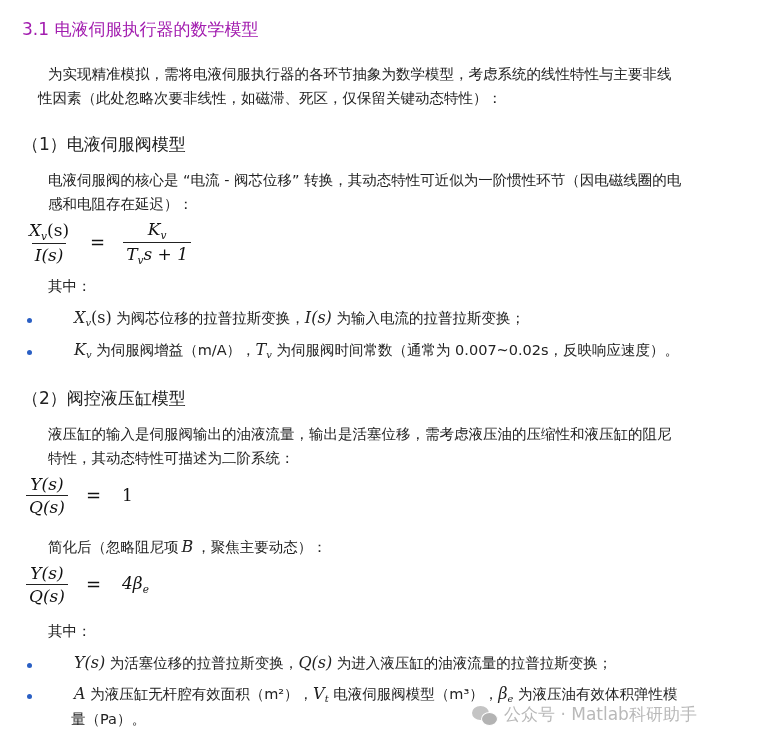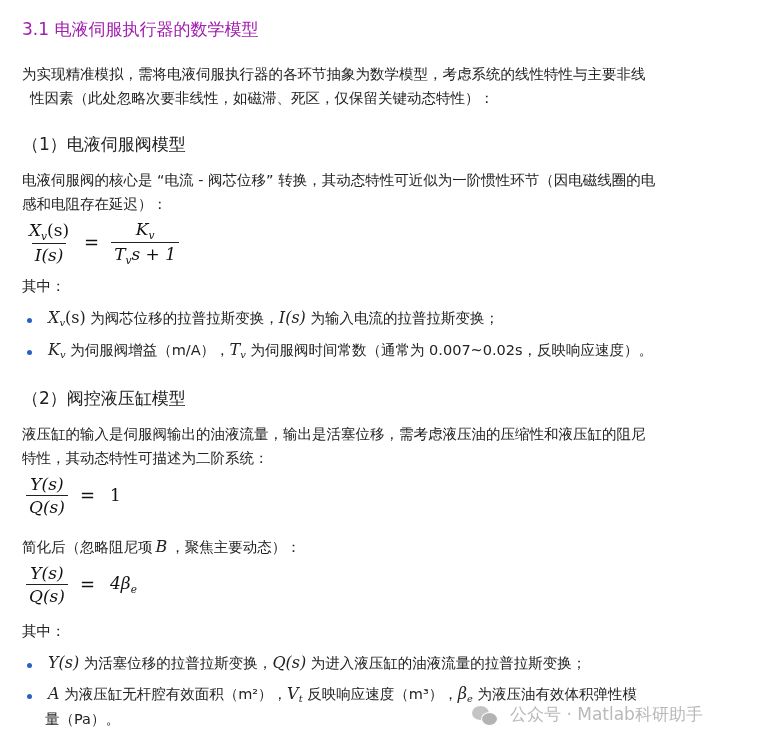--- a/index.html
+++ b/index.html
@@ -3,49 +3,49 @@
 <meta charset="utf-8">
 <style>
   html, body { margin: 0; padding: 0; background: #ffffff; }
   body {
     width: 760px; height: 745px; overflow: hidden; position: relative;
     font-family: "DejaVu Sans", "Liberation Sans", sans-serif;
     color: #1f1f1f;
   }
   .abs { position: absolute; white-space: nowrap; }
   .h3 { font-size: 17px; font-weight: 400; color: #a21caf; }
-  .p { font-size: 14.5px; line-height: 20px; color: #222; }
+  .p { font-size: 14.5px; line-height: 20px; color: #222; margin-left: 26px; }
   .h4 { font-size: 17px; color: #222; }
   .math { font-family: "DejaVu Serif", "Liberation Serif", serif; font-style: italic; color: #111; }
   .math .up { font-style: normal; }
   .frac { display: inline-flex; flex-direction: column; align-items: center; vertical-align: middle; }
   .frac .num { padding: 0 3px 1px; }
   .frac .den { border-top: 1.2px solid #222; padding: 1px 3px 0; }
-  .eq { display: flex; align-items: center; gap: 10px; font-size: 17px; }
+  .eq { display: flex; align-items: center; gap: 16px; font-size: 17px; }
   .eq .eqsign { font-style: normal; font-size: 18px; margin: 0 2px; }
   .sub { font-size: 0.62em; vertical-align: -0.35em; }
   .sup { font-size: 0.62em; vertical-align: 0.55em; }
   .smallfrac { font-size: 0.62em; }
   .bullet {
     position: absolute; width: 5px; height: 5px; border-radius: 50%;
     background: #2a5fc4;
   }
   .inlinemath { font-family: "DejaVu Serif", "Liberation Serif", serif; font-style: italic; font-size: 16px; }
-  .wm { font-size: 17px; color: #b9b9b9; display: flex; align-items: center; gap: 12px; }
+  .wm { font-size: 17px; color: #b9b9b9; display: flex; align-items: center; gap: 6px; }
   .wm-icon { width: 26px; height: 22px; position: relative; }
   .wm-icon .b1 { position: absolute; left: 0; top: 2px; width: 17px; height: 14px; border-radius: 50%; background: #c4c4c4; }
   .wm-icon .b2 { position: absolute; left: 9px; top: 8px; width: 15px; height: 12px; border-radius: 50%; background: #b3b3b3; border: 1.5px solid #fff; }
 </style>
 </head>
 <body>
 
 <div class="abs h3" style="left:22px; top:18px;">3.1 电液伺服执行器的数学模型</div>
 
 <div class="abs p" style="left:22px; top:64px;">为实现精准模拟，需将电液伺服执行器的各环节抽象为数学模型，考虑系统的线性特性与主要非线</div>
-<div class="abs p" style="left:30px; top:88px;">性因素（此处忽略次要非线性，如磁滞、死区，仅保留关键动态特性）：</div>
+<div class="abs p" style="left:12px; top:88px;">性因素（此处忽略次要非线性，如磁滞、死区，仅保留关键动态特性）：</div>
 
 <div class="abs h4" style="left:22px; top:133px;">（1）电液伺服阀模型</div>
 
 <div class="abs p" style="left:22px; top:170px;">电液伺服阀的核心是 “电流 - 阀芯位移” 转换，其动态特性可近似为一阶惯性环节（因电磁线圈的电</div>
 <div class="abs p" style="left:22px; top:194px;">感和电阻存在延迟）：</div>
 
 <div class="abs math eq" style="left:26px; top:219px;">
   <span class="frac">
     <span class="num"><span>X</span><span class="sub">v</span><span class="up">(s)</span></span>
     <span class="den">I(s)</span>
@@ -102,21 +102,21 @@
 
 <div class="abs p" style="left:22px; top:621px;">其中：</div>
 
 <span class="bullet" style="left:27px; top:663px;"></span>
 <div class="abs p" style="left:48px; top:653px;">
   <span class="inlinemath">Y(s)</span><span> 为活塞位移的拉普拉斯变换，</span><span class="inlinemath">Q(s)</span><span> 为进入液压缸的油液流量的拉普拉斯变换；</span>
 </div>
 
 <span class="bullet" style="left:27px; top:694px;"></span>
 <div class="abs p" style="left:48px; top:684px;">
-  <span class="inlinemath">A</span><span> 为液压缸无杆腔有效面积（m²），</span><span class="inlinemath"><span>V</span><span class="sub">t</span></span><span> 反映响应速度（m³），</span><span class="inlinemath"><span>β</span><span class="sub">e</span></span><span> 为液压油有效体积弹性模</span>
+  <span class="inlinemath">A</span><span> 为液压缸无杆腔有效面积（m²），</span><span class="inlinemath"><span>V</span><span class="sub">t</span></span><span> 电液伺服阀模型（m³），</span><span class="inlinemath"><span>β</span><span class="sub">e</span></span><span> 为液压油有效体积弹性模</span>
 </div>
 <div class="abs p" style="left:45px; top:709px;">量（Pa）。</div>
 
 <div class="abs wm" style="left:472px; top:703px;">
   <span class="wm-icon">
       <span class="b1"></span>
       <span class="b2"></span>
     </span>
   <span>公众号 · Matlab科研助手</span>
 </div>

